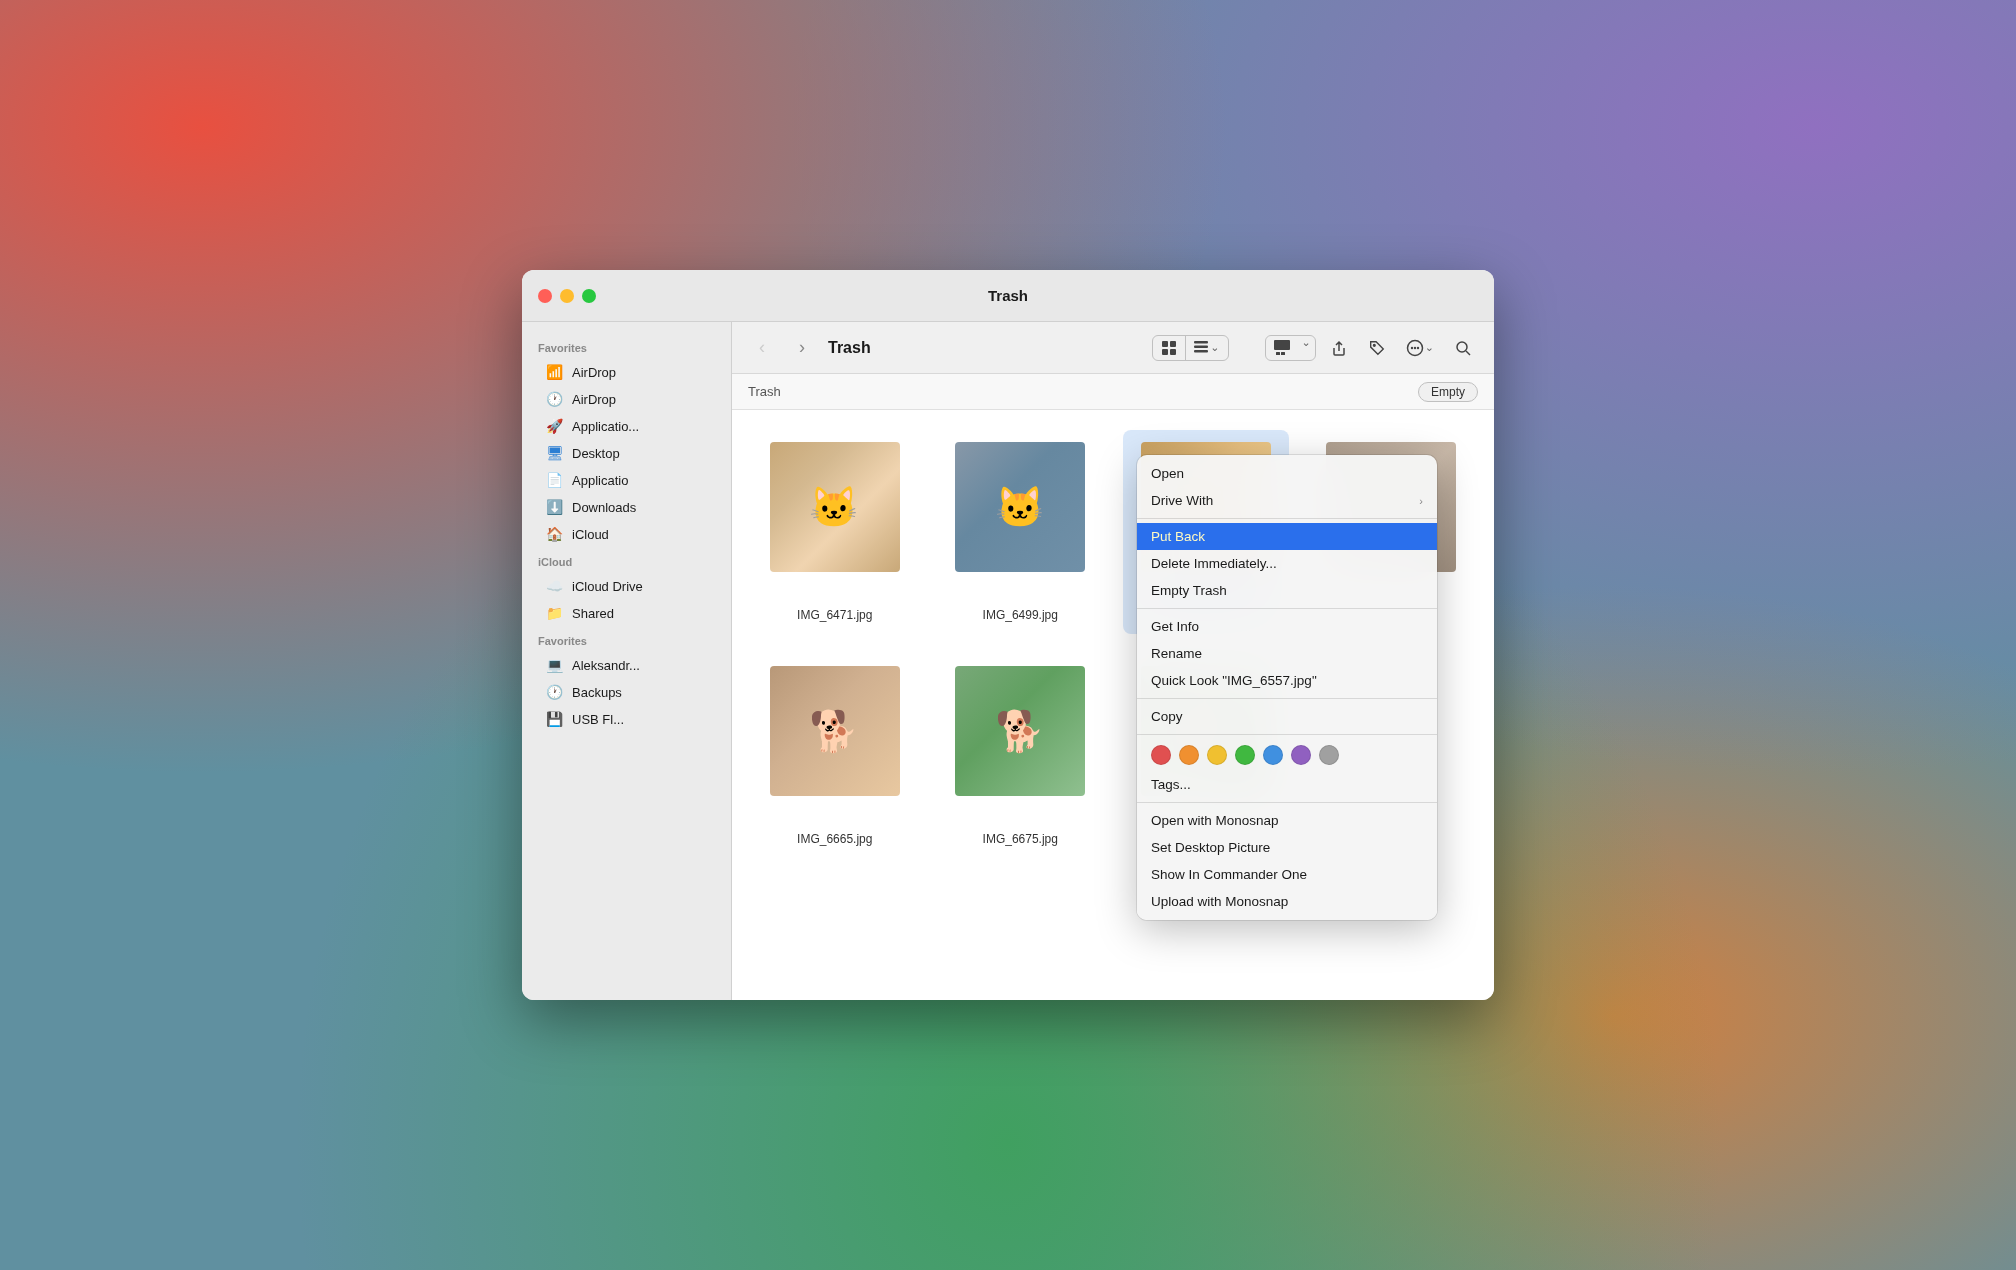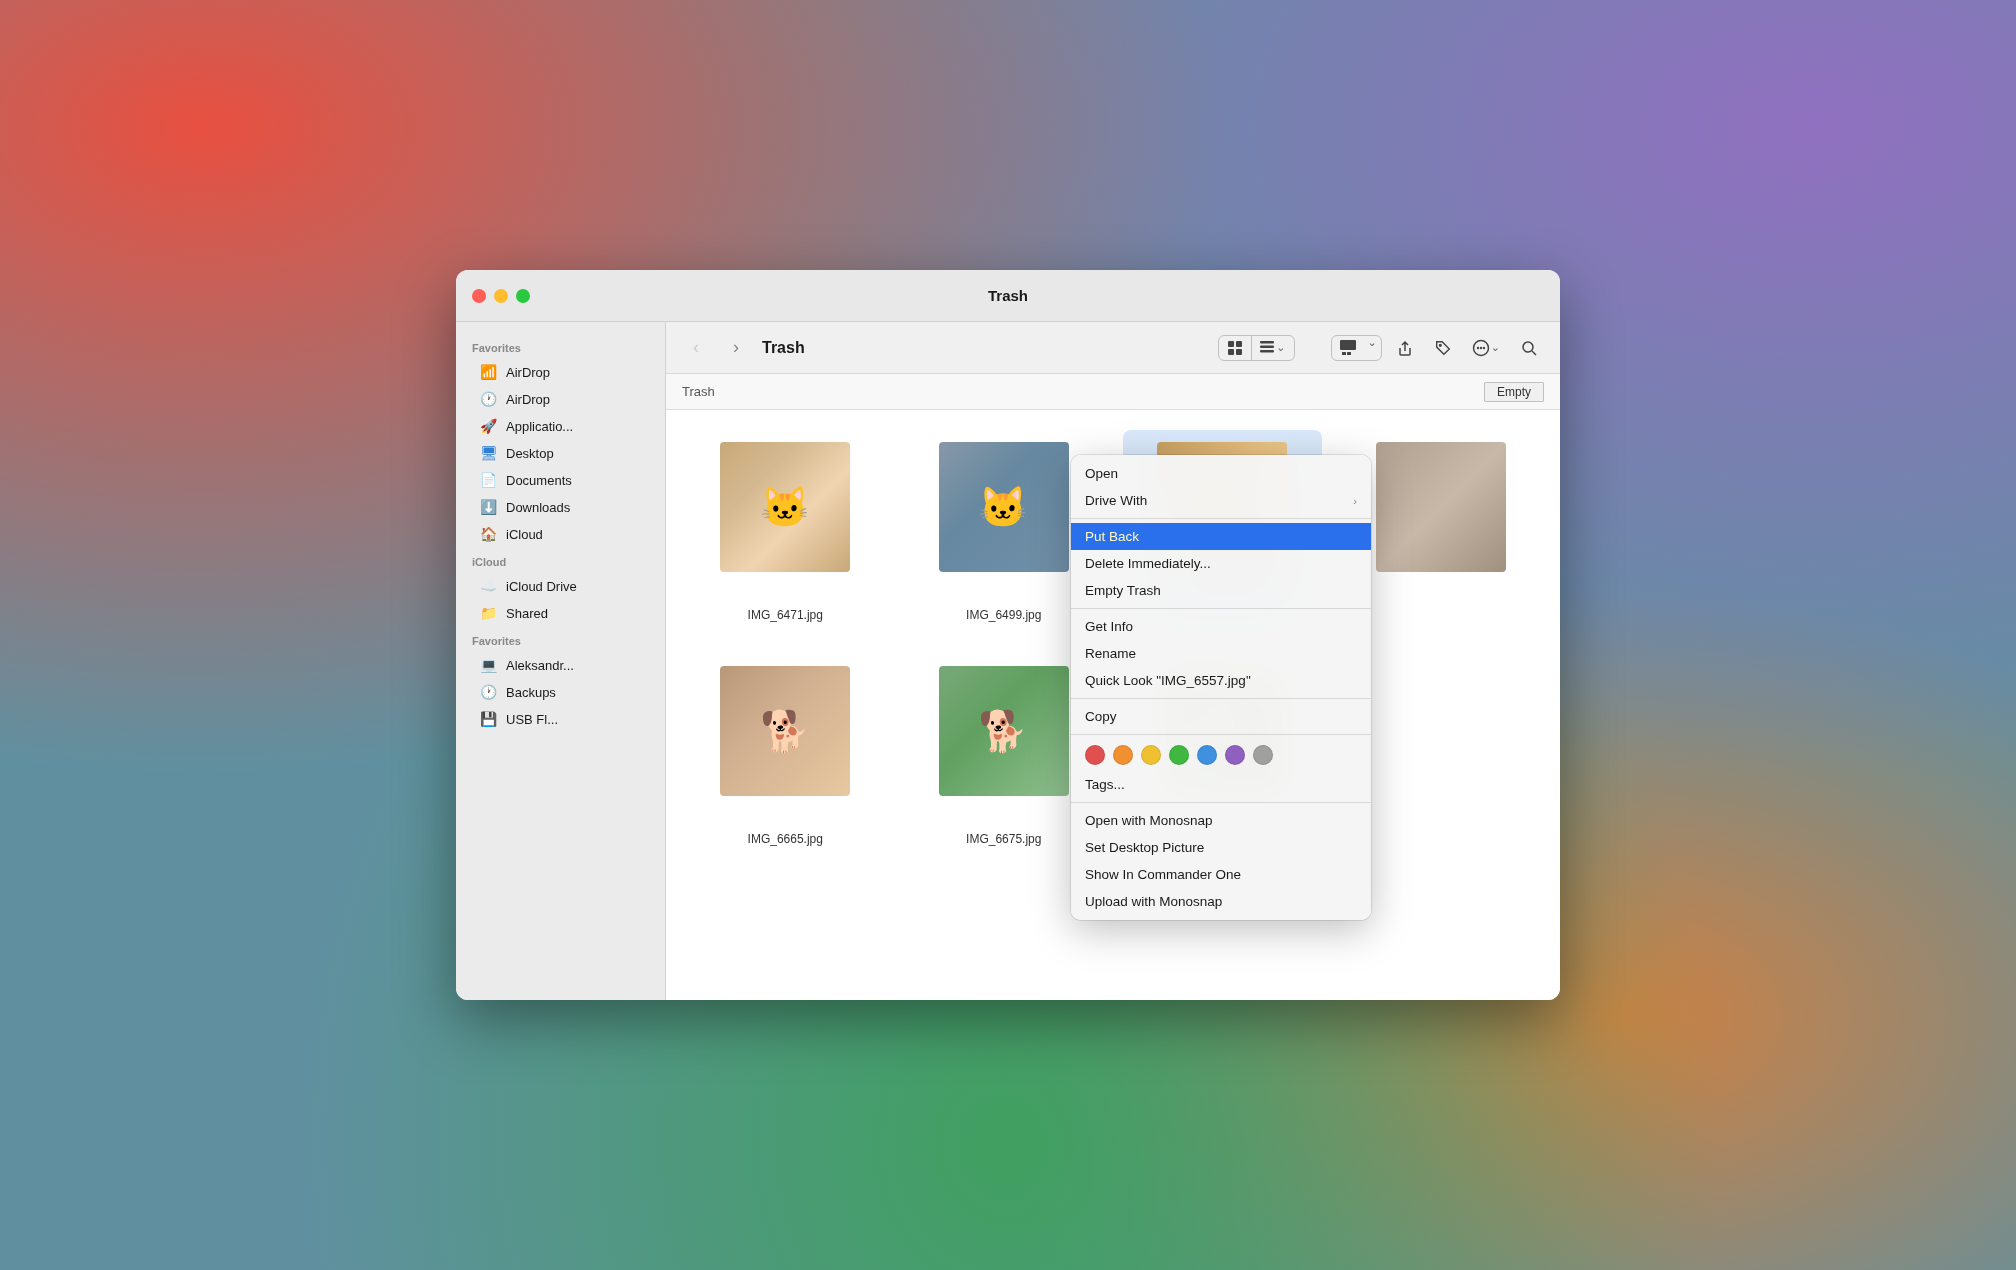--- a/index.html
+++ b/index.html
@@ -9,21 +9,21 @@
       height: 1270px;
       background: linear-gradient(135deg, #e8534a 0%, #f0a040 20%, #8b5ea0 50%, #7b6bbf 70%, #a0a0c8 100%);
       display: flex;
       align-items: center;
       justify-content: center;
       font-family: -apple-system, BlinkMacSystemFont, "SF Pro Text", "Helvetica Neue", sans-serif;
       overflow: hidden;
     }
 
     .window {
-      width: 1104px;
+      width: 972px;
       height: 730px;
       background: #f5f5f5;
       border-radius: 12px;
       box-shadow: 0 20px 60px rgba(0,0,0,0.4);
       display: flex;
       flex-direction: column;
       overflow: hidden;
       position: relative;
     }
 
@@ -183,21 +183,21 @@
     }
 
     .breadcrumb-text {
       font-size: 13px;
       color: #555;
     }
 
     .empty-btn {
       background: #f0f0f0;
       border: 1px solid #c0c0c0;
-      border-radius: 1px;
+      border-radius: 10px;
       padding: 2px 12px;
       font-size: 12px;
       color: #333;
       cursor: pointer;
     }
 
     
     .file-grid {
       flex: 1;
       overflow-y: auto;
@@ -440,21 +440,21 @@
       <div class="sidebar-item">
         <div class="sidebar-icon icon-blue">🚀</div>
         <span>Applicatio...</span>
       </div>
       <div class="sidebar-item">
         <div class="sidebar-icon icon-blue">🖥</div>
         <span>Desktop</span>
       </div>
       <div class="sidebar-item">
         <div class="sidebar-icon icon-blue">📄</div>
-        <span>Documents</span>
+        <span>Applicatio</span>
       </div>
       <div class="sidebar-item">
         <div class="sidebar-icon icon-blue">⬇️</div>
         <span>Downloads</span>
       </div>
       <div class="sidebar-item">
         <div class="sidebar-icon icon-blue">🏠</div>
         <span>iCloud</span>
       </div>
 

